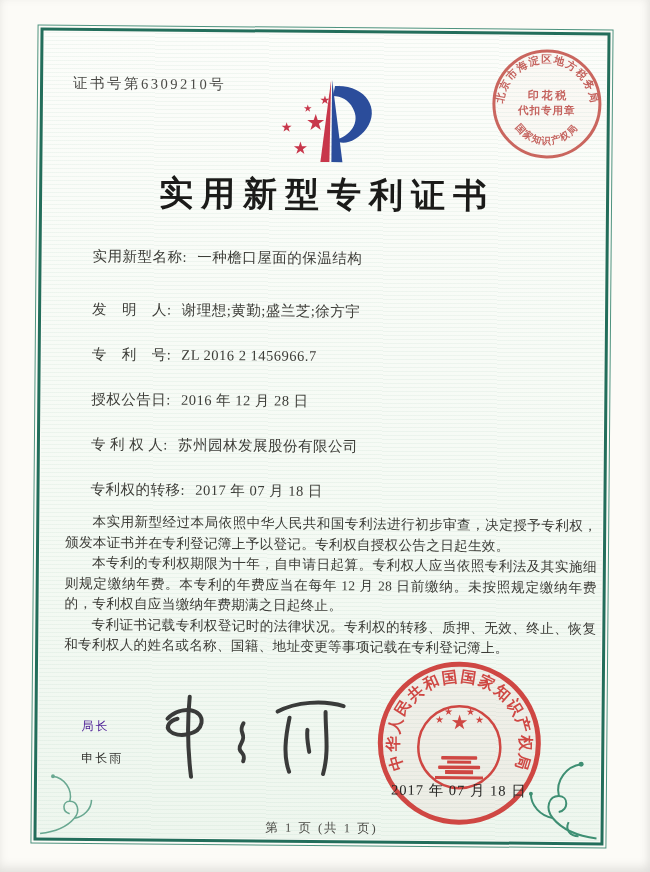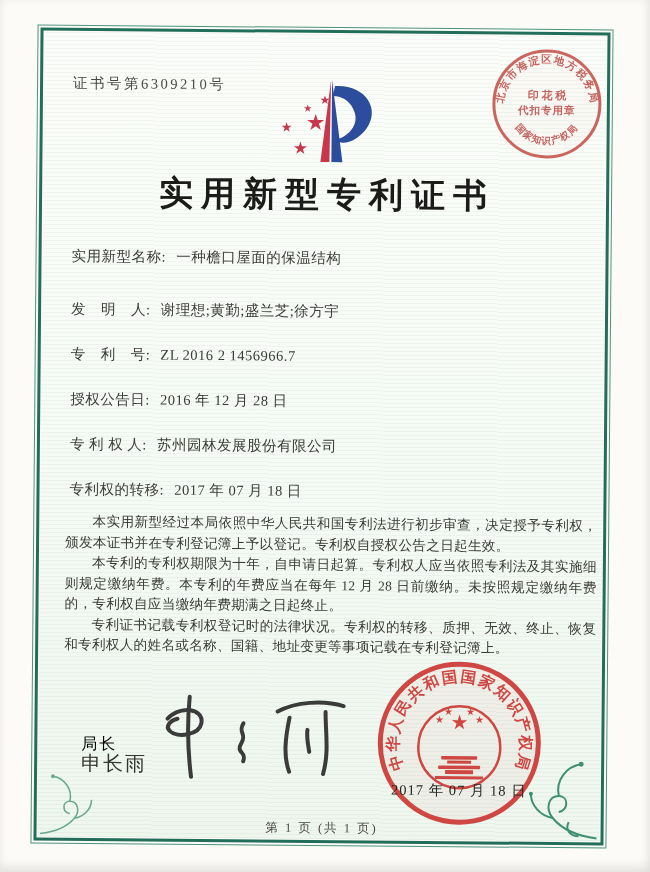--- a/index.html
+++ b/index.html
@@ -27,30 +27,30 @@
   .tax-stamp{position:absolute;left:486px;top:44px;width:116px;height:116px;opacity:.92;}
   .title{
     position:absolute;left:0;right:0;top:172px;text-align:center;
     font-size:34px;font-weight:700;letter-spacing:8px;color:#1b1b19;
   }
 
   
   .fields{position:absolute;left:70px;right:52px;top:248px;color:#3d3d38;}
   .field-row{margin-bottom:25px;font-size:14.5px;line-height:20px;letter-spacing:0.5px;}
   .field-row:first-child{margin-bottom:33px;}
-  .field-label{display:inline-block;}
+  .field-label{display:inline-block;margin-left:21px;}
   .field-value{display:inline-block;margin-left:6px;}
 
   
   .paragraphs{position:absolute;left:66px;right:52px;top:514px;color:#3b3b36;}
   .paragraphs p{margin:0;text-indent:2em;font-size:13.6px;line-height:20.5px;text-align:justify;letter-spacing:0.3px;}
 
   
-  .sig-title{position:absolute;left:84px;top:720px;font-family:"Liberation Sans","DejaVu Sans",sans-serif;font-size:16px;color:#000000;letter-spacing:2px;margin-top:16px;}
-  .sig-name{position:absolute;left:84px;top:752px;font-family:"Liberation Sans","DejaVu Sans",sans-serif;font-size:20px;color:#33332f;letter-spacing:2px;}
+  .sig-title{position:absolute;left:84px;top:720px;font-family:"Liberation Sans","DejaVu Sans",sans-serif;font-size:12px;color:#4c1d95;letter-spacing:2px;}
+  .sig-name{position:absolute;left:84px;top:752px;font-family:"Liberation Sans","DejaVu Sans",sans-serif;font-size:12px;color:#33332f;letter-spacing:2px;}
   .signature-svg{position:absolute;left:150px;top:690px;width:215px;height:95px;}
 
   .seal{position:absolute;left:378px;top:658px;width:168px;height:168px;}
   .seal-date{
     position:absolute;left:380px;top:780px;width:164px;text-align:center;z-index:5;
     font-size:14.5px;color:#272725;letter-spacing:1px;
   }
 
   .flourish-br{position:absolute;right:48px;bottom:34px;width:80px;height:84px;}
   .flourish-bl{position:absolute;left:42px;bottom:34px;width:62px;height:66px;opacity:.75;transform:scaleX(-1);}

